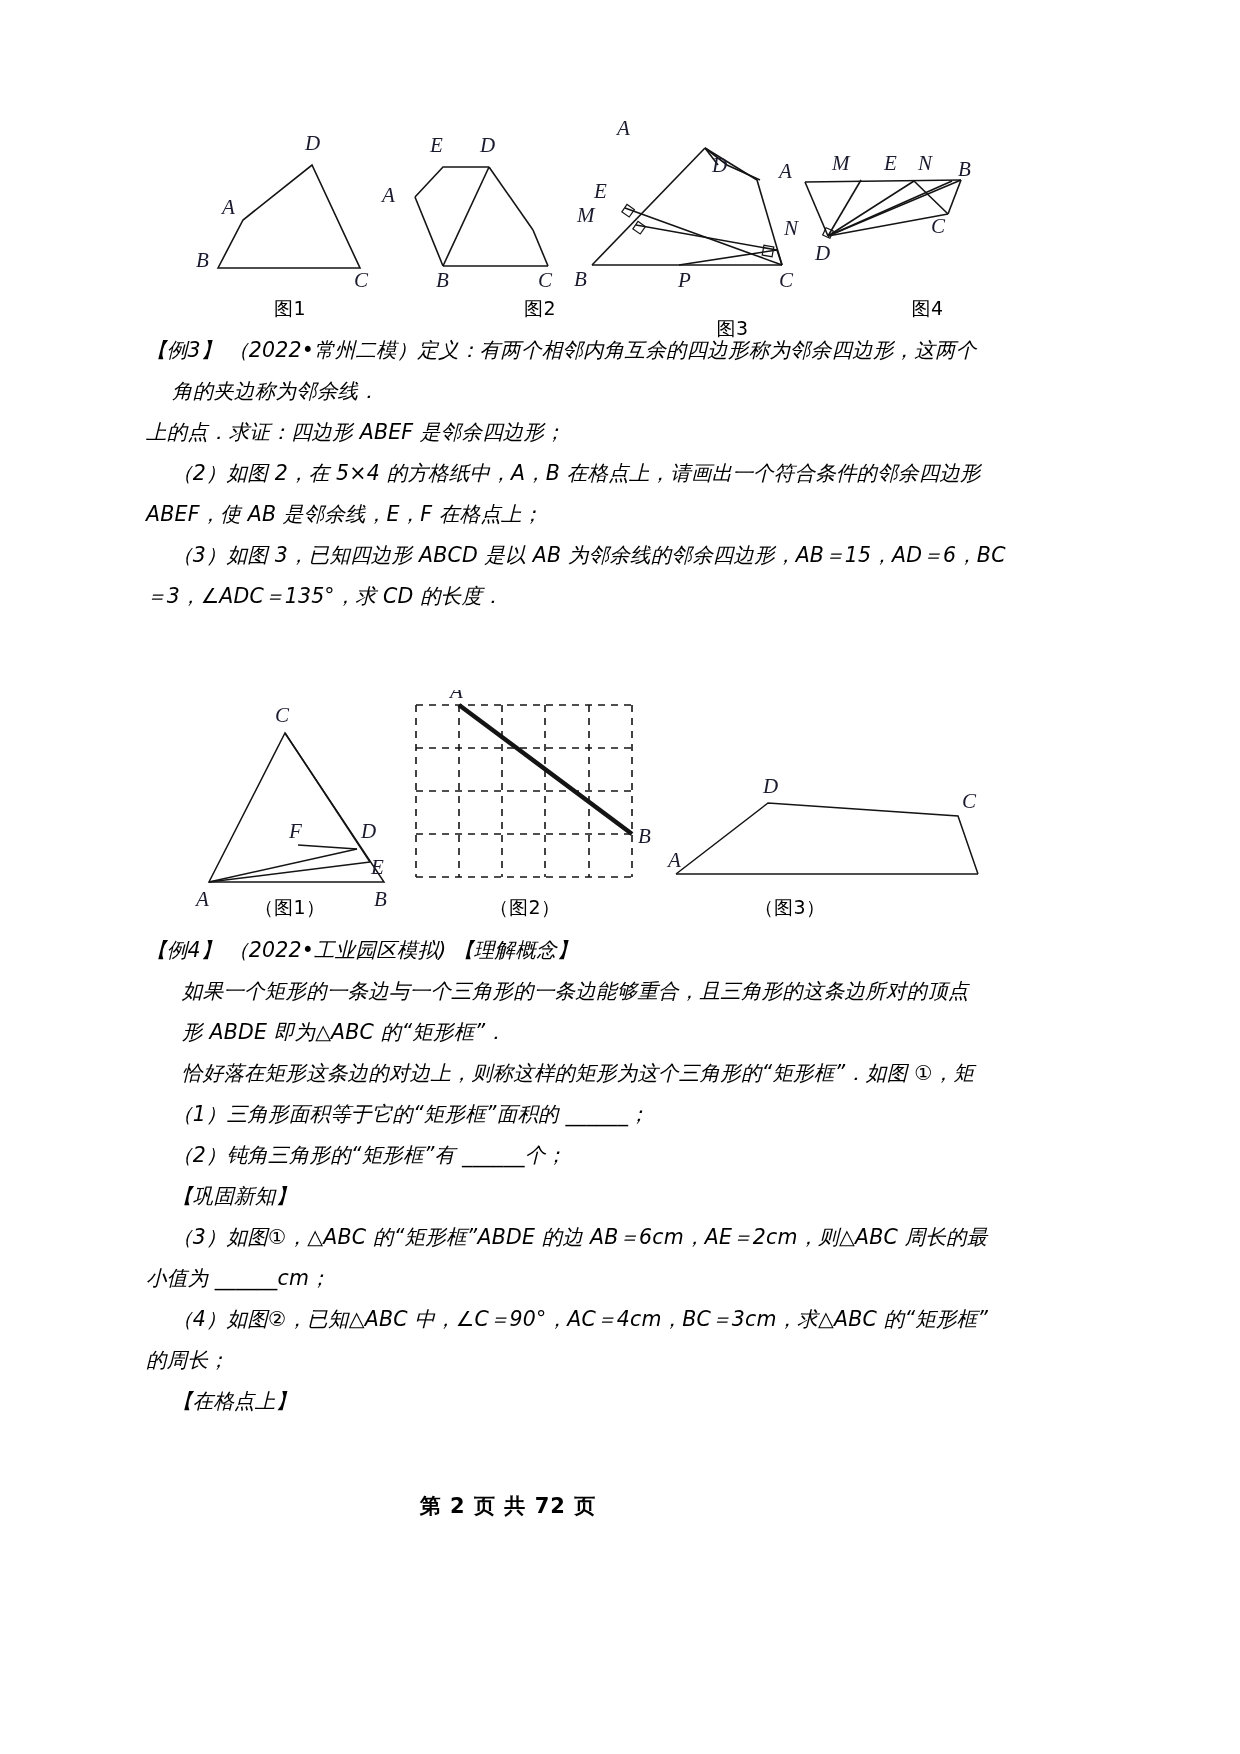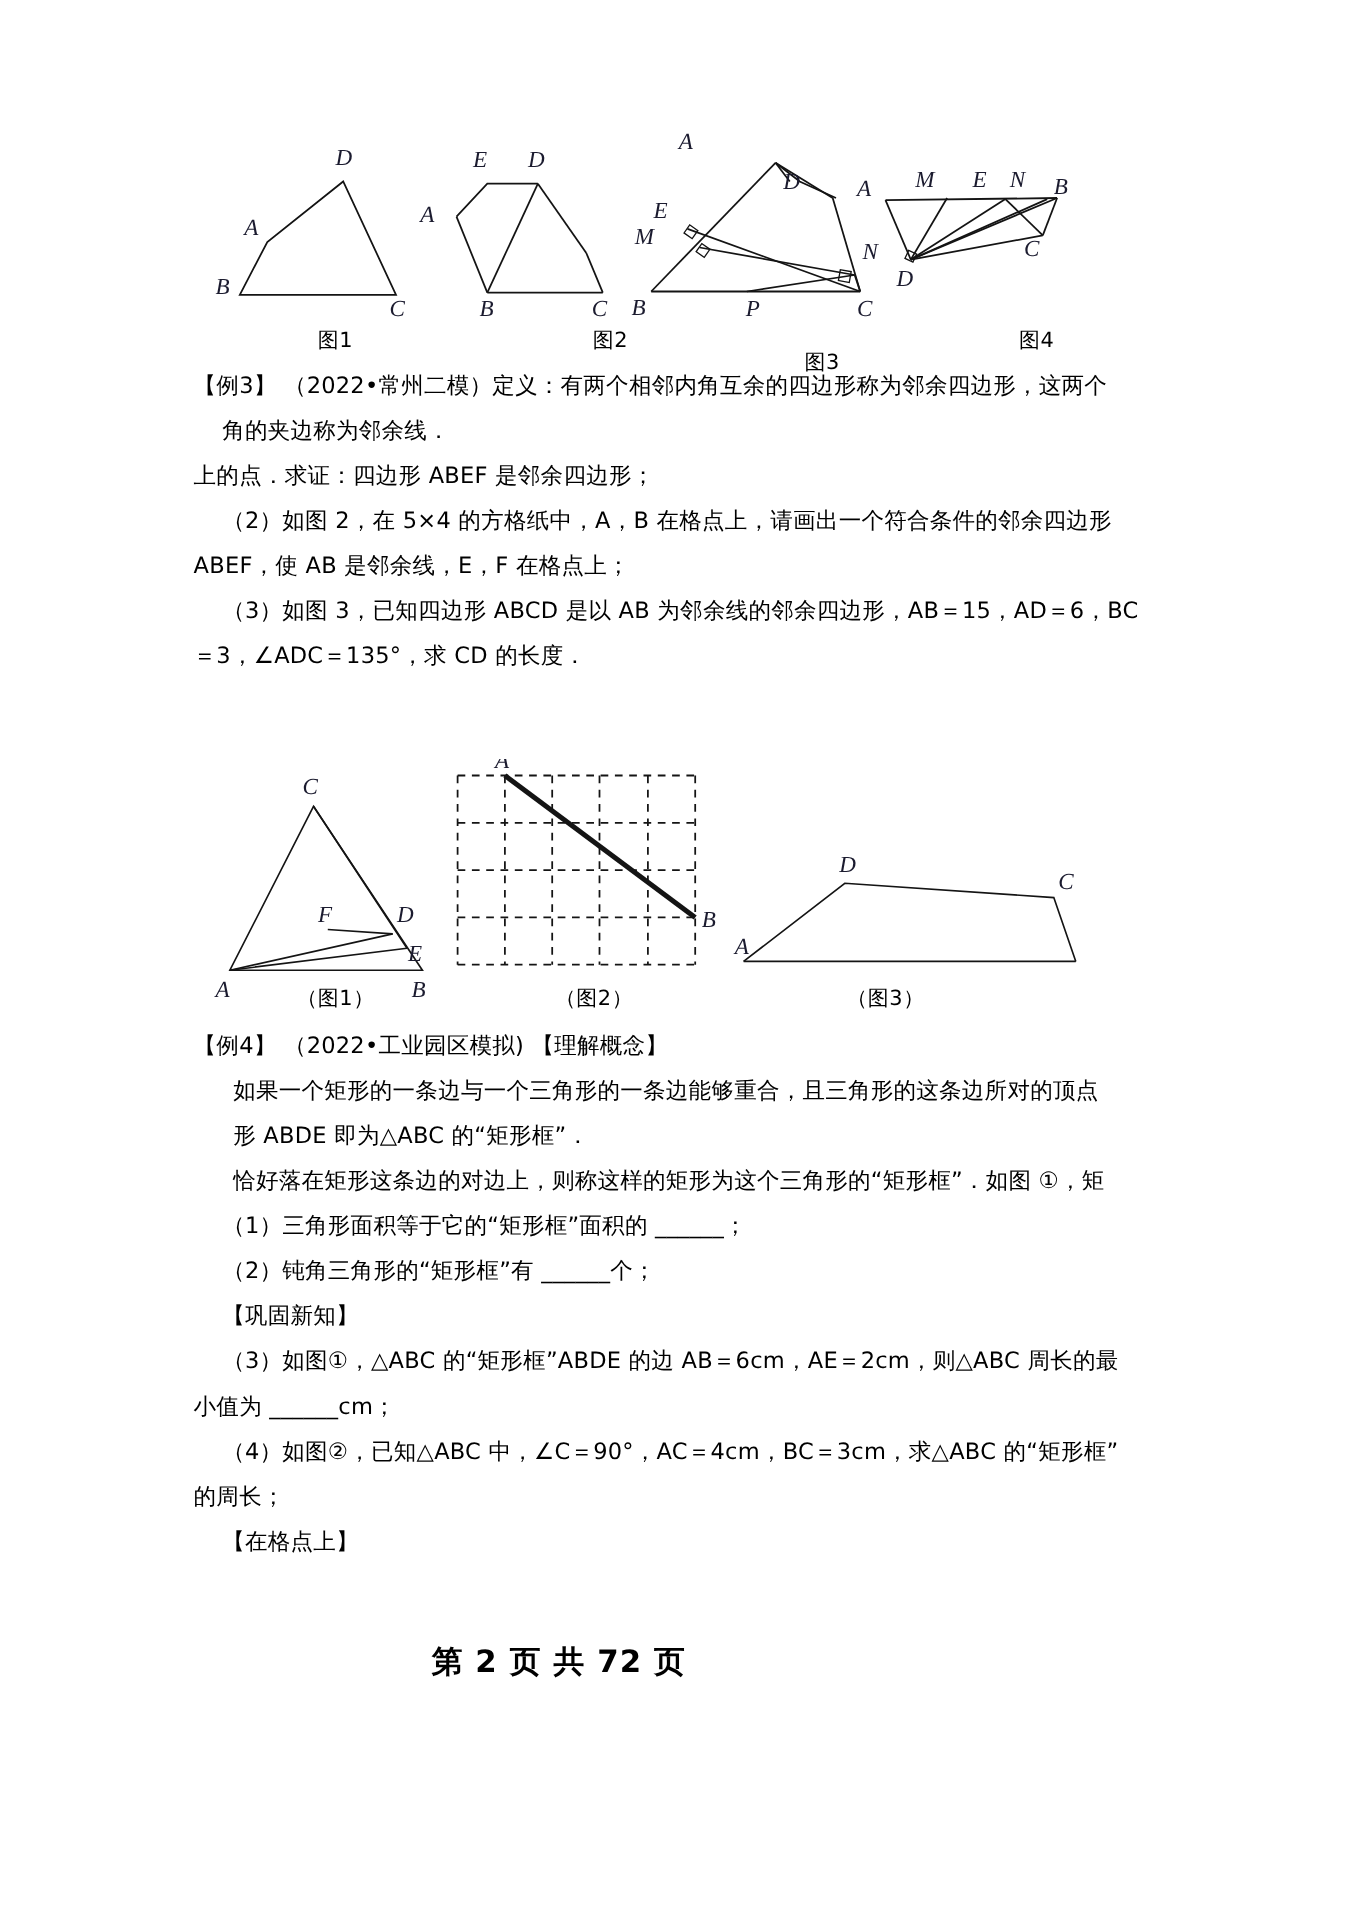--- a/index.html
+++ b/index.html
@@ -25,57 +25,58 @@
   
   .figstrip {
     position: absolute;
     left: 0;
     width: 1240px;
   }
   .figstrip svg { display: block; }
 
   .figcaptions {
     position: absolute;
-    left: 15px;
+    left: 0;
     width: 1144px;
     display: flex;
   }
   .figcaption {
     text-align: center;
     font-size: 19px;
     font-family: "DejaVu Sans", sans-serif;
     color: #000;
     letter-spacing: 0.5px;
   }
 
   
   .textblock {
     position: absolute;
-    left: 176px;
+    left: 146px;
     width: 908px;
+    font-style: italic;
   }
   p.line {
     margin: 0;
     padding: 0;
     font-size: 20.5px;
     line-height: 41px;
     white-space: nowrap;
     font-family: "DejaVu Sans", "Liberation Sans", sans-serif;
     letter-spacing: 0.2px;
   }
   p.indent { text-indent: 26px; }
 
   
   .footer {
     position: absolute;
     left: 0;
     top: 1492px;
     width: 1016px;
     text-align: center;
-    font-size: 28px;
+    font-size: 21px;
     font-family: "DejaVu Sans", sans-serif;
     font-weight: bold;
     letter-spacing: 1px;
   }
 
   svg text {
     font-family: "Liberation Serif", "DejaVu Serif", serif;
     font-style: italic;
     font-size: 21px;
     fill: #1b1b2f;

